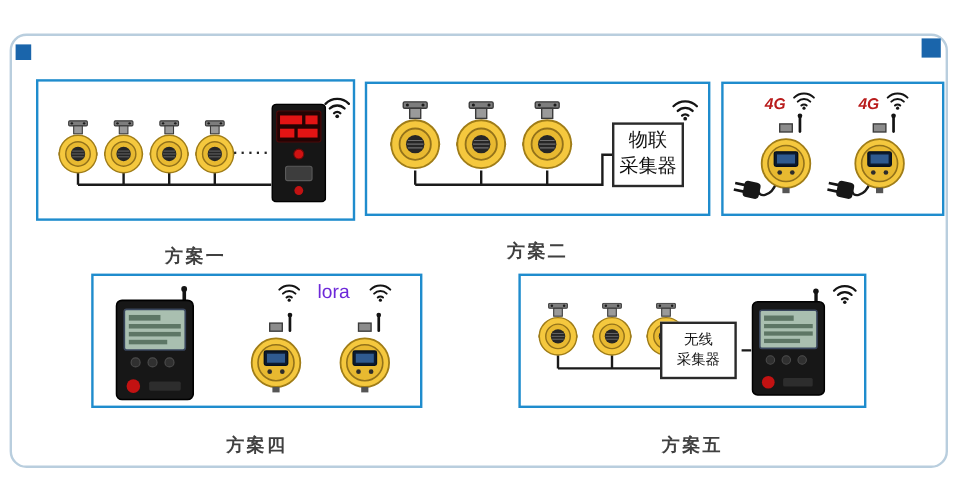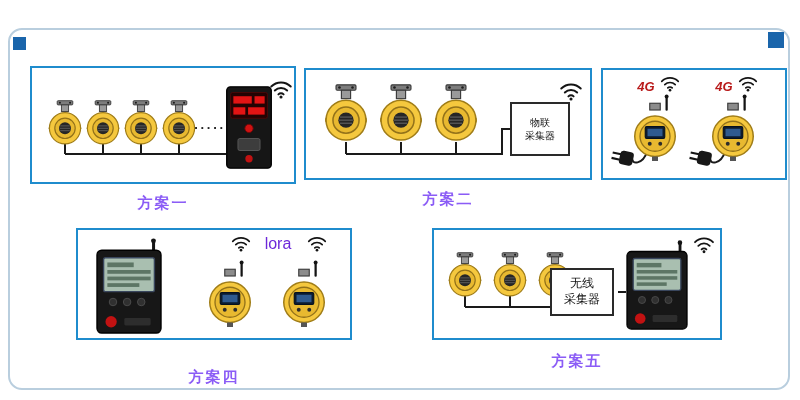--- a/index.html
+++ b/index.html
@@ -9,25 +9,25 @@
   .frame { position:absolute; left:8px; top:28px; width:782px; height:362px;
            border:2px solid #b9cede; border-radius:14px; background:#fff; }
   .sq { position:absolute; background:#1a65ab; }
   .sq-tl { left:13px; top:37px; width:13px; height:13px; }
   .sq-tr { left:768px; top:32px; width:16px; height:16px; }
   .scheme-box { position:absolute; border:2px solid #1f8ccd; background:#fff; }
   .abs { position:absolute; }
   .wires { position:absolute; left:0; top:0; pointer-events:none; }
   .wires path { stroke:#1a1a1a; stroke-width:2; fill:none; }
   .scheme-label { position:absolute; text-align:center; font-size:15px; font-weight:bold;
-                  color:#8b5cf6; letter-spacing:2px; }
+                  color:#404040; letter-spacing:2px;margin-top:10px; }
   .collector { position:absolute; border:2px solid #2a2a2a; background:#fff;
                display:flex; flex-direction:column; align-items:center; justify-content:center;
                line-height:1.3; color:#111; }
-  .collector.big { font-size:10px; }
+  .collector.big { font-size:16px; }
   .collector.small { font-size:12px; }
   .badge-4g { position:absolute; color:#b91c1c; font-weight:bold; font-size:13px;
               font-style:italic; text-align:center; width:26px; }
   .lora { position:absolute; font-size:16px; color:#6d28d9; text-align:center; }
   .dots { position:absolute; font-size:13px; font-weight:bold; color:#222;
           letter-spacing:2px; text-align:center; }
   .defs { position:absolute; width:0; height:0; overflow:hidden; }
 </style>
 </head>
 <body>
@@ -188,21 +188,21 @@
     <svg class="abs" style="left:228px;top:4px;width:22px;height:18px">
         <use href="#sym-wifi"></use>
       </svg>
     <svg class="abs" style="left:128px;top:30px;width:48px;height:68px">
         <use href="#sym-det-screen"></use>
       </svg>
     <svg class="abs" style="left:202px;top:30px;width:48px;height:68px">
         <use href="#sym-det-screen"></use>
       </svg>
   </div>
-  <div class="scheme-label" style="left:76px;top:368px;width:276px">方案四</div>
+  <div class="scheme-label" style="left:76px;top:352px;width:276px">方案四</div>
 
   <div class="scheme-box" style="left:432px;top:228px;width:290px;height:112px">
     <svg class="wires" width="286" height="108" viewBox="0 0 286 108">
       <path d="M31 66 V77 M76 66 V77 M121 66 V77 M31 77 H134 M184 62 H192"></path>
     </svg>
     <svg class="abs" style="left:13px;top:22px;width:36px;height:47px">
         <use href="#sym-det"></use>
       </svg>
     <svg class="abs" style="left:58px;top:22px;width:36px;height:47px">
         <use href="#sym-det"></use>

